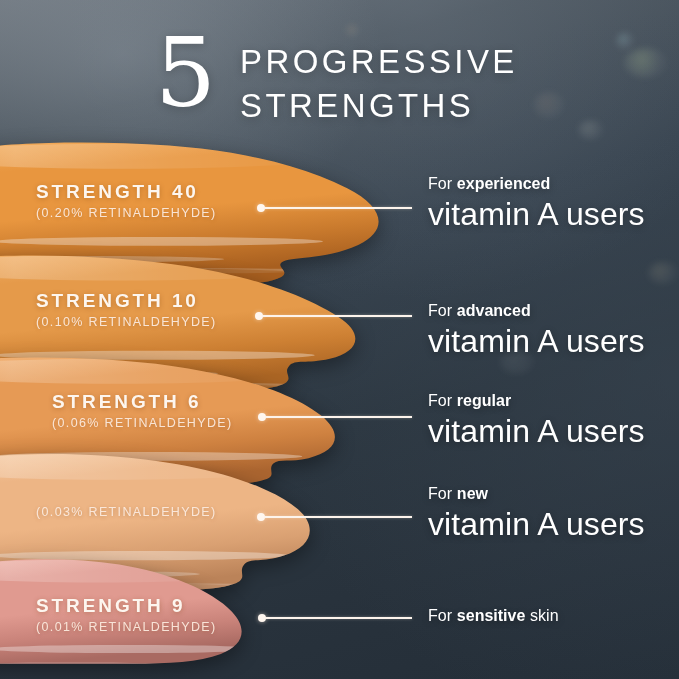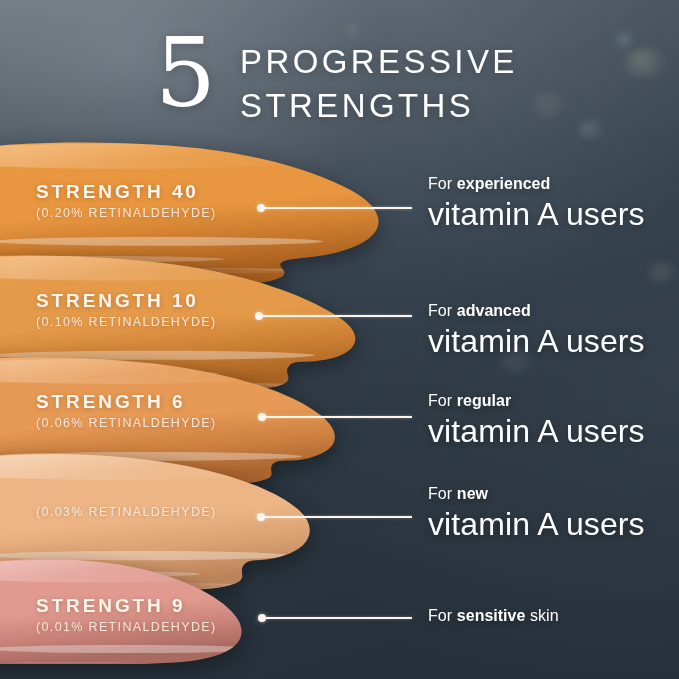--- a/index.html
+++ b/index.html
@@ -359,21 +359,21 @@
         <div class="connector" style="left: 255px; top: 316px;">
           <div class="dot"></div>
           <div class="line" style="width: 150px;"></div>
         </div>
         <div class="desc" style="top: 302px; margin-top: 24px;">
           <div class="l1"><span>For</span> <b>advanced</b></div>
           <div class="l2">vitamin A users</div>
         </div>
       </div>
       <div class="row">
-        <div class="label-block" style="top: 411px;">
+        <div class="label-block" style="top: 411px; margin-left: 16px;">
           <div class="strength-name">STRENGTH 6</div>
           <div class="strength-sub">(0.06% RETINALDEHYDE)</div>
         </div>
         <div class="connector" style="left: 258px; top: 417px;">
           <div class="dot"></div>
           <div class="line" style="width: 147px;"></div>
         </div>
         <div class="desc" style="top: 396px; margin-top: 20px;">
           <div class="l1"><span>For</span> <b>regular</b></div>
           <div class="l2">vitamin A users</div>

